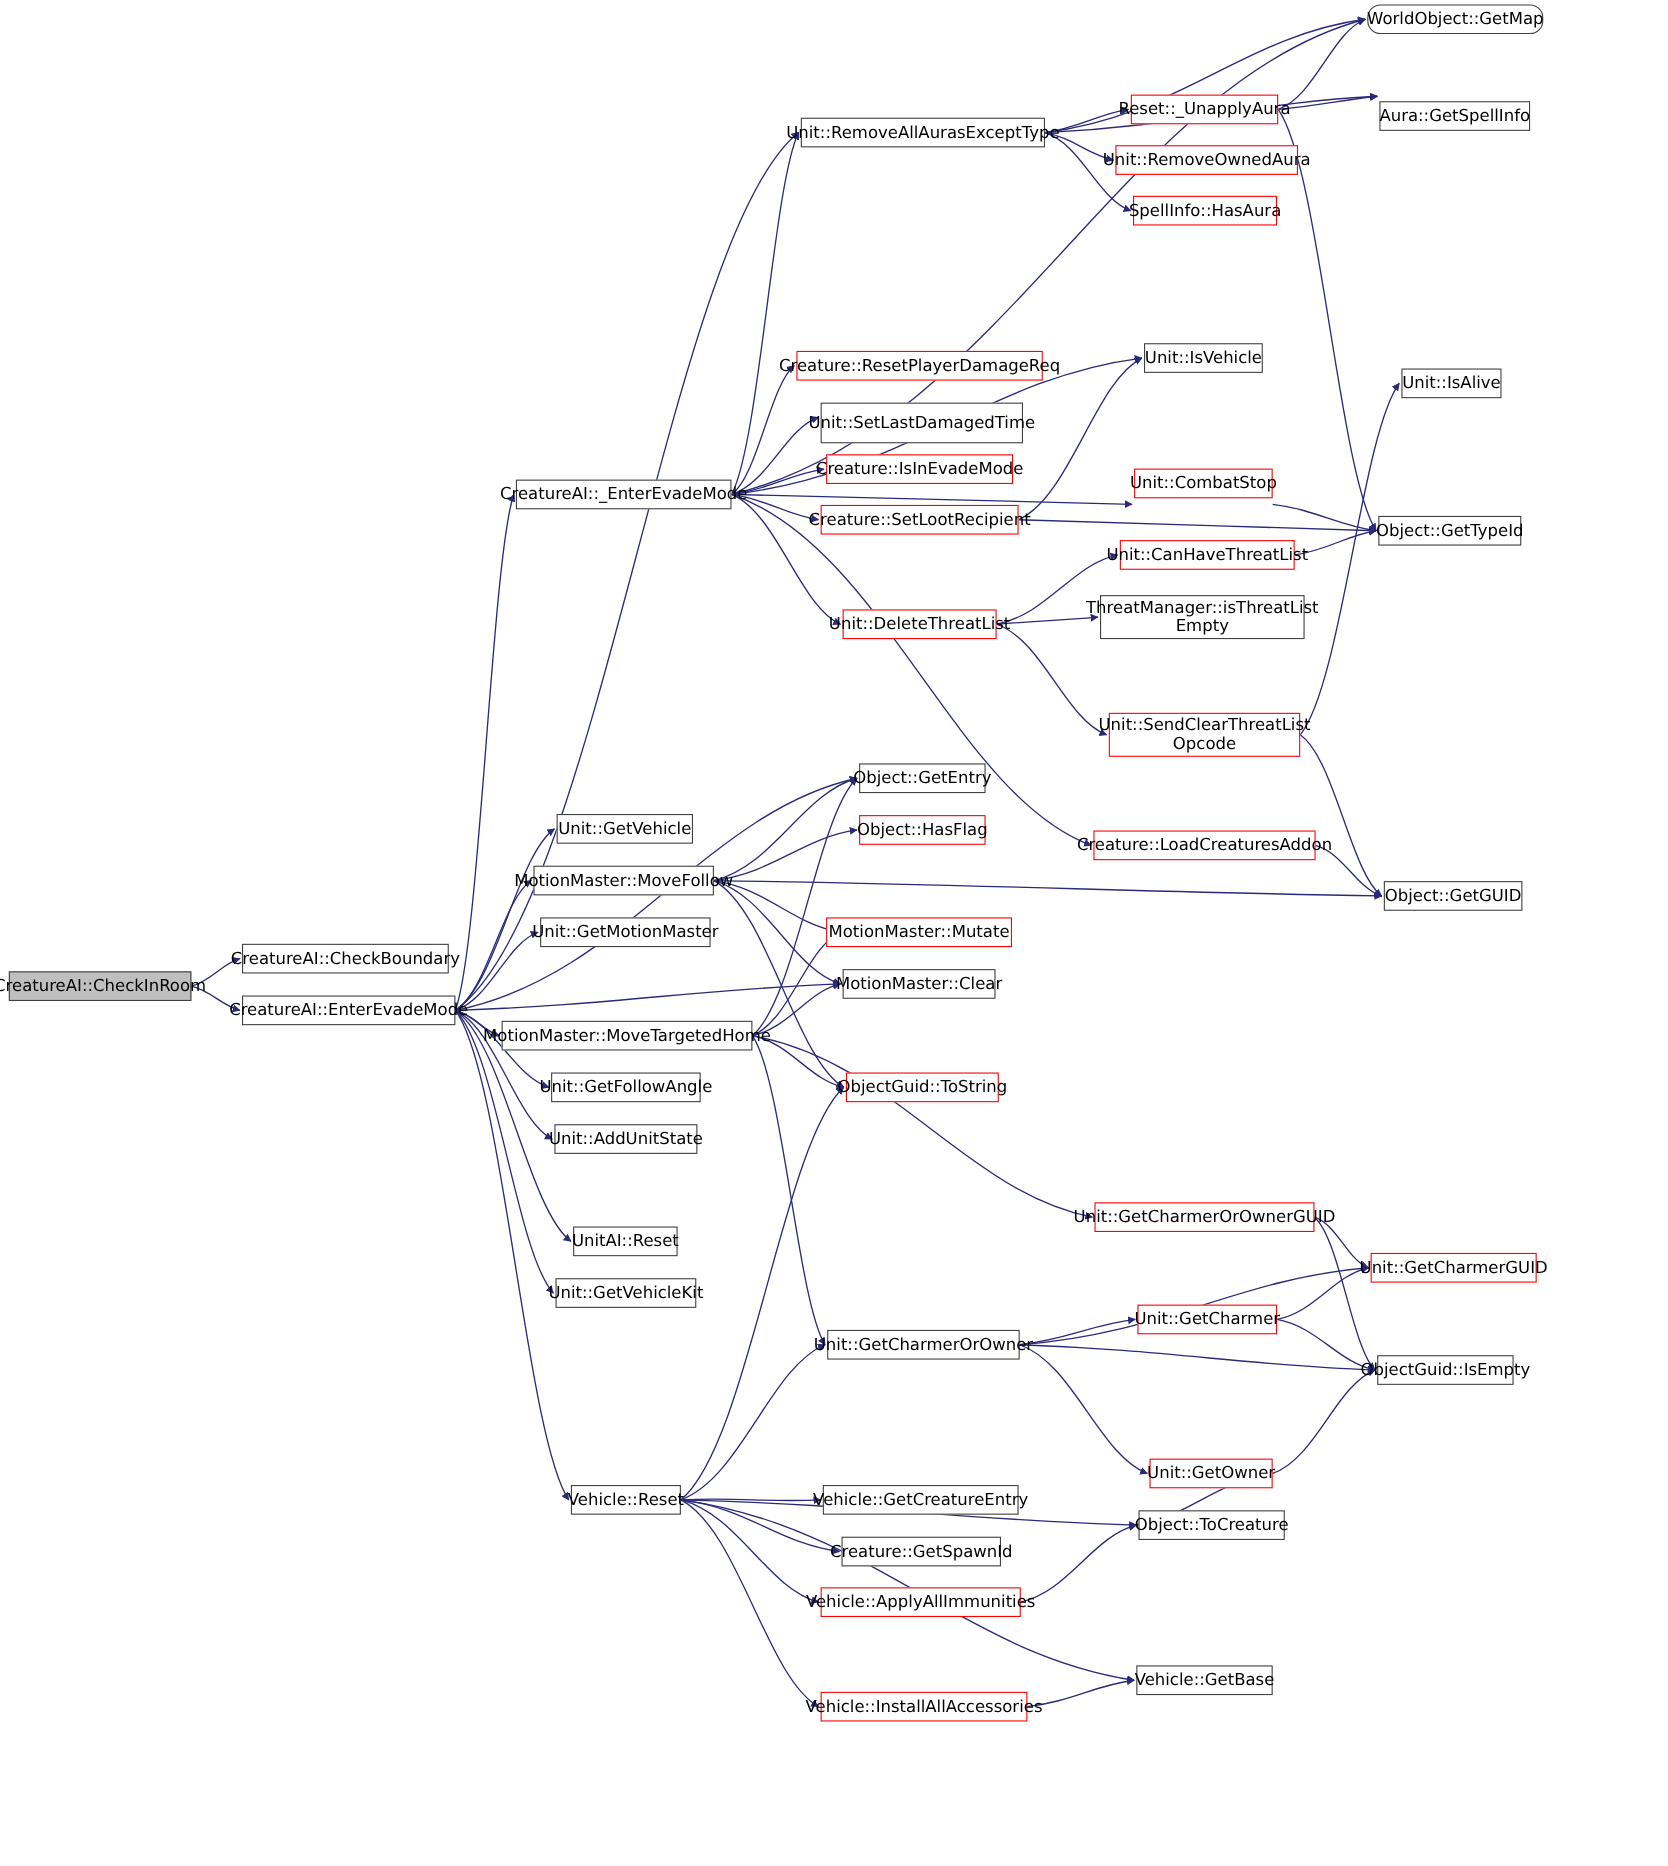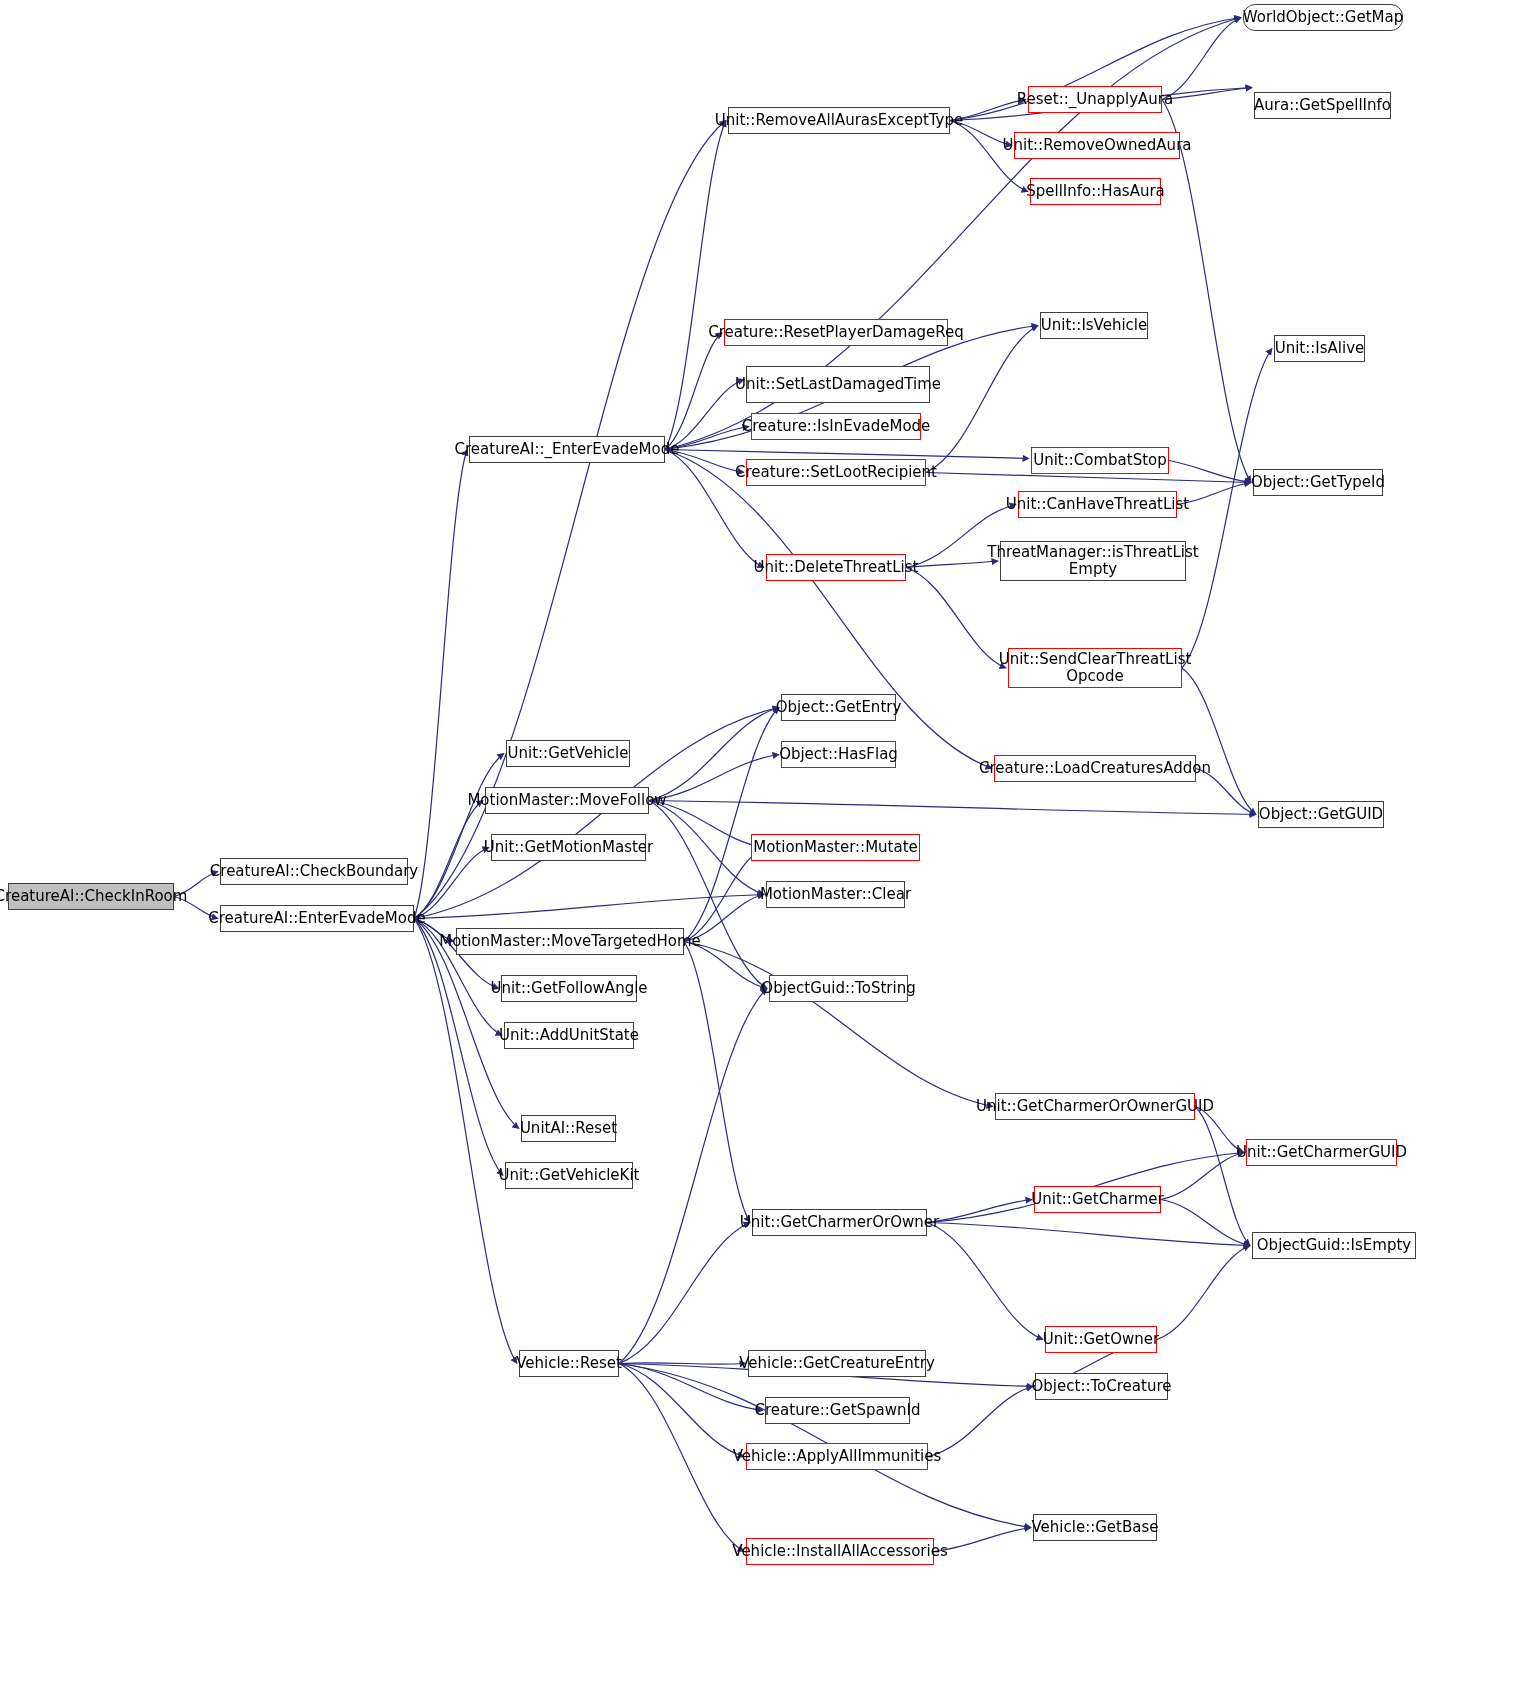--- a/index.html
+++ b/index.html
@@ -145,21 +145,21 @@
       <div class="node red" style="left: 1014px; top: 132px; width: 166px; height: 27px;">Unit::RemoveOwnedAura</div>
       <div class="node red" style="left: 1030px; top: 178px; width: 131px; height: 27px;">SpellInfo::HasAura</div>
       <div class="node" style="left: 1243px; top: 4px; width: 160px; height: 27px; border-radius: 12px;">WorldObject::GetMap</div>
       <div class="node" style="left: 1254px; top: 92px; width: 137px; height: 27px;">Aura::GetSpellInfo</div>
       <div class="node" style="left: 1274px; top: 335px; width: 91px; height: 27px;">Unit::IsAlive</div>
       <div class="node" style="left: 1040px; top: 312px; width: 108px; height: 27px;">Unit::IsVehicle</div>
       <div class="node red" style="left: 724px; top: 319px; width: 224px; height: 27px;">Creature::ResetPlayerDamageReq</div>
       <div class="node" style="left: 746px; top: 366px; width: 184px; height: 37px;">Unit::SetLastDamagedTime</div>
       <div class="node red" style="left: 751px; top: 413px; width: 170px; height: 27px;">Creature::IsInEvadeMode</div>
       <div class="node red" style="left: 746px; top: 459px; width: 180px; height: 27px;">Creature::SetLootRecipient</div>
-      <div class="node red" style="left: 1031px; top: 447px; width: 138px; height: 27px;">Unit::CombatStop</div>
+      <div class="node red" style="left: 1031px; top: 426px; width: 126px; height: 27px;">Unit::CombatStop</div>
       <div class="node red" style="left: 1018px; top: 491px; width: 159px; height: 27px;">Unit::CanHaveThreatList</div>
       <div class="node" style="left: 1253px; top: 469px; width: 130px; height: 27px;">Object::GetTypeId</div>
       <div class="node red" style="left: 766px; top: 554px; width: 140px; height: 27px;">Unit::DeleteThreatList</div>
       <div class="node" style="left: 1000px; top: 541px; width: 186px; height: 40px;">ThreatManager::isThreatList
 Empty</div>
       <div class="node red" style="left: 1008px; top: 648px; width: 174px; height: 40px;">Unit::SendClearThreatList
 Opcode</div>
       <div class="node" style="left: 781px; top: 694px; width: 115px; height: 27px;">Object::GetEntry</div>
       <div class="node red" style="left: 781px; top: 741px; width: 115px; height: 27px;">Object::HasFlag</div>
       <div class="node red" style="left: 994px; top: 755px; width: 202px; height: 27px;">Creature::LoadCreaturesAddon</div>
@@ -172,21 +172,21 @@
       <div class="node" style="left: 456px; top: 928px; width: 228px; height: 27px;">MotionMaster::MoveTargetedHome</div>
       <div class="node" style="left: 501px; top: 975px; width: 136px; height: 27px;">Unit::GetFollowAngle</div>
       <div class="node" style="left: 504px; top: 1022px; width: 130px; height: 27px;">Unit::AddUnitState</div>
       <div class="node red" style="left: 769px; top: 975px; width: 139px; height: 27px;">ObjectGuid::ToString</div>
       <div class="node" style="left: 521px; top: 1115px; width: 95px; height: 27px;">UnitAI::Reset</div>
       <div class="node" style="left: 505px; top: 1162px; width: 128px; height: 27px;">Unit::GetVehicleKit</div>
       <div class="node red" style="left: 995px; top: 1093px; width: 200px; height: 27px;">Unit::GetCharmerOrOwnerGUID</div>
       <div class="node red" style="left: 1246px; top: 1139px; width: 151px; height: 27px;">Unit::GetCharmerGUID</div>
       <div class="node red" style="left: 1034px; top: 1186px; width: 127px; height: 27px;">Unit::GetCharmer</div>
       <div class="node" style="left: 752px; top: 1209px; width: 175px; height: 27px;">Unit::GetCharmerOrOwner</div>
-      <div class="node" style="left: 1252px; top: 1232px; width: 164px; height: 27px;">ObjectGuid::IsEmpty</div>
+      <div class="node" style="left: 1252px; top: 1232px; width: 124px; height: 27px;">ObjectGuid::IsEmpty</div>
       <div class="node red" style="left: 1045px; top: 1326px; width: 112px; height: 27px;">Unit::GetOwner</div>
       <div class="node" style="left: 519px; top: 1350px; width: 100px; height: 27px;">Vehicle::Reset</div>
       <div class="node" style="left: 748px; top: 1350px; width: 178px; height: 27px;">Vehicle::GetCreatureEntry</div>
       <div class="node" style="left: 765px; top: 1397px; width: 145px; height: 27px;">Creature::GetSpawnId</div>
       <div class="node" style="left: 1035px; top: 1373px; width: 133px; height: 27px;">Object::ToCreature</div>
       <div class="node red" style="left: 746px; top: 1443px; width: 182px; height: 27px;">Vehicle::ApplyAllImmunities</div>
       <div class="node" style="left: 1033px; top: 1514px; width: 124px; height: 27px;">Vehicle::GetBase</div>
       <div class="node red" style="left: 746px; top: 1538px; width: 188px; height: 27px;">Vehicle::InstallAllAccessories</div>
     </div>
 </div>

